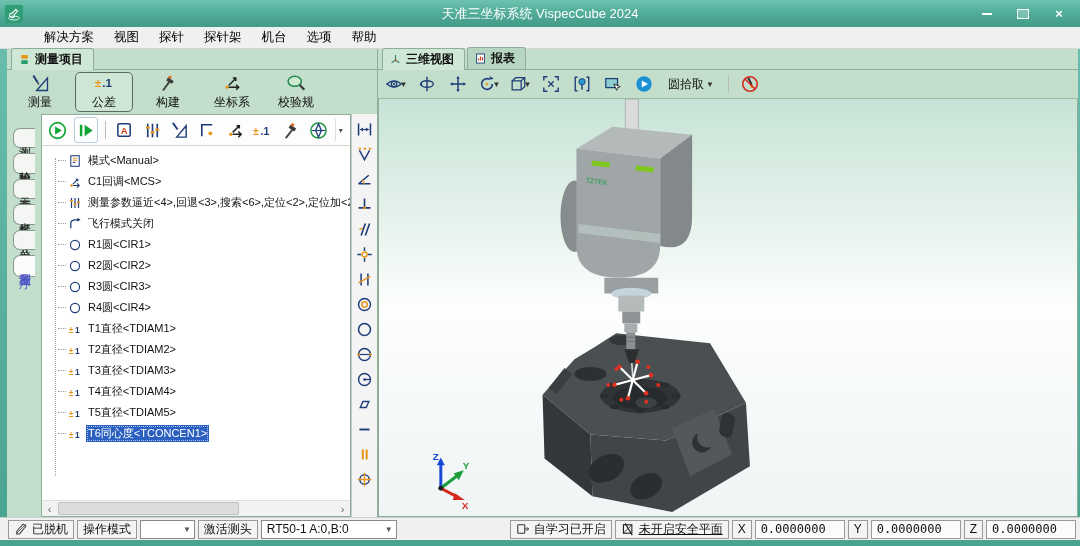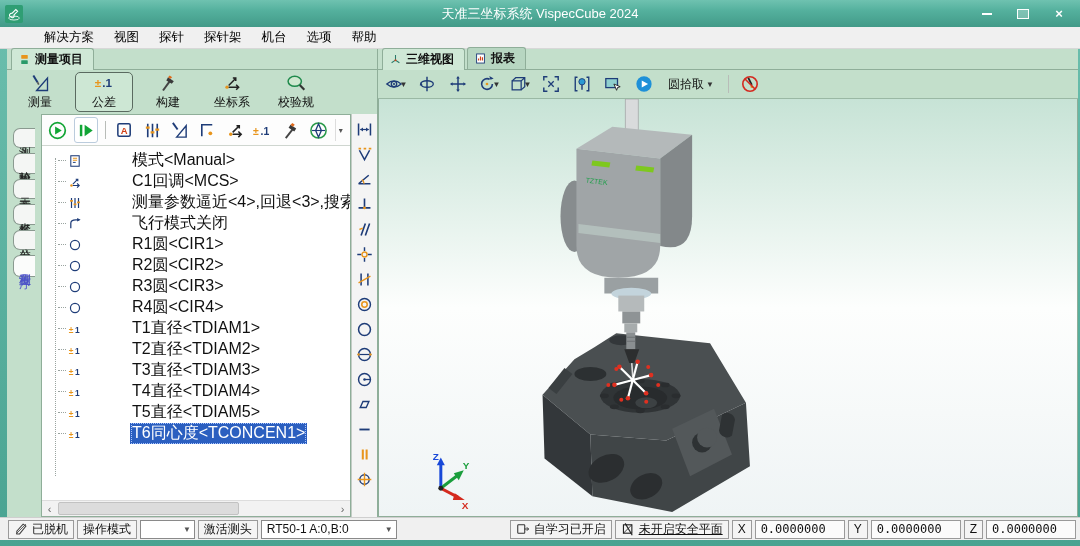--- a/index.html
+++ b/index.html
@@ -44,21 +44,21 @@
   .tbtn.sel{background:#fff;border:1px solid #bcd;}
   .tbtn .ic{width:19px;height:19px;}
   .vsep{width:1px;height:18px;background:#b8bcb8;margin:0 2px;}
   .overflow-btn{margin-left:auto;width:11px;height:22px;display:flex;align-items:center;justify-content:center;color:#555;font-size:8px;border-left:1px solid #ddd;}
   
   .tree{flex:1 1 auto;overflow:hidden;background:#fff;position:relative;padding:4px 0 0 6px;}
   .tree::before{content:"";position:absolute;left:13px;top:12px;height:318px;border-left:1px dotted #9aa4a0;}
   .trow{height:21px;display:flex;align-items:center;white-space:nowrap;overflow:hidden;position:relative;padding-left:10px;}
   .trow::before{content:"";width:8px;border-top:1px dotted #9aa4a0;margin-right:2px;flex:0 0 auto;}
   .trow .ic{width:14px;height:14px;flex:0 0 auto;margin-right:4px;}
-  .tlabel{font-size:16px;padding:1px 2px;margin-left:44px;}
+  .tlabel{font-size:11px;padding:1px 2px;}
   .tlabel.sel{background:#2b5fc0;color:#fff;outline:1px dotted #a8c4ff;outline-offset:-2px;}
   
   .hscroll{height:15px;flex:0 0 auto;background:#f2f2f2;border-top:1px solid #ddd;display:flex;align-items:center;}
   .sbtn{width:15px;height:15px;display:flex;align-items:center;justify-content:center;color:#666;font-size:11px;background:#f2f2f2;}
   .sthumb{height:11px;background:#dcdcdc;border:1px solid #c2c2c2;border-radius:2px;flex:0 0 58%;margin:0 1px;}
   .strack{flex:1;}
   
   .gdt-strip{width:25px;flex:0 0 auto;background:#f4f4f4;border-left:1px solid #c3ccc5;display:flex;flex-direction:column;align-items:center;padding-top:6px;gap:6px;}
   .gdt-btn{width:20px;height:19px;display:flex;align-items:center;justify-content:center;}
   .gdt-btn .ic{width:17px;height:17px;}

